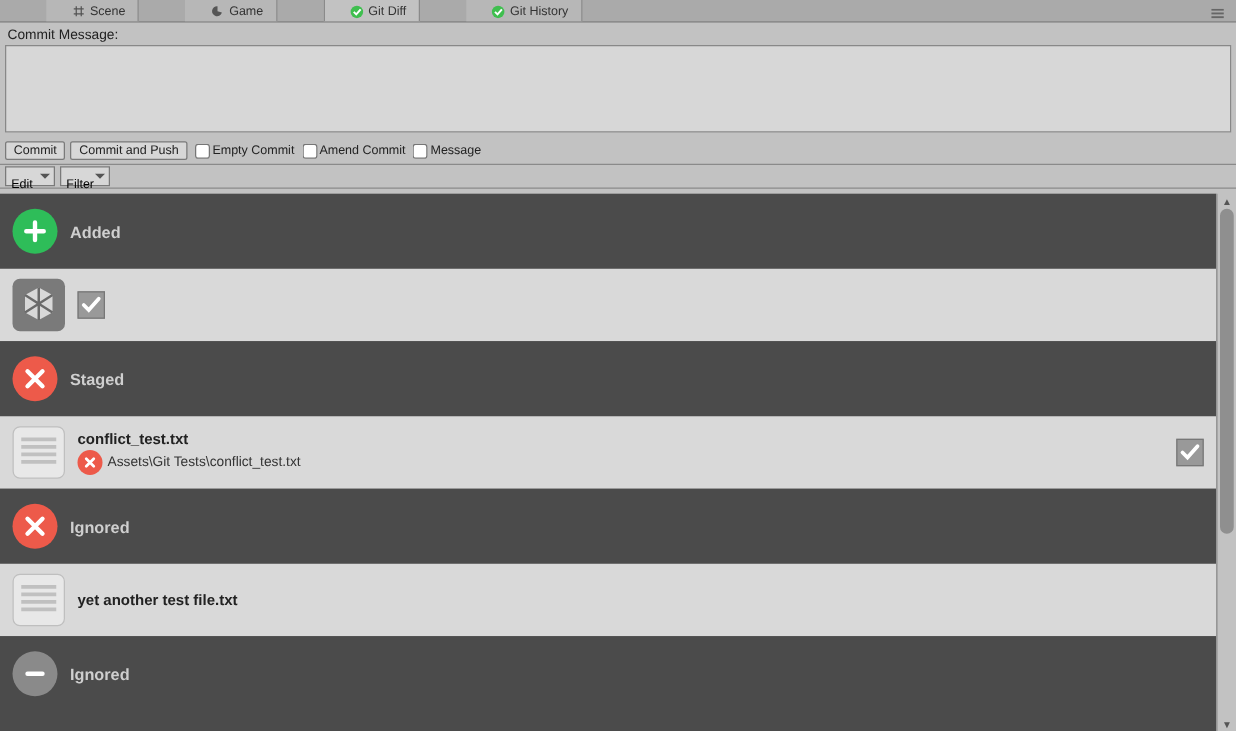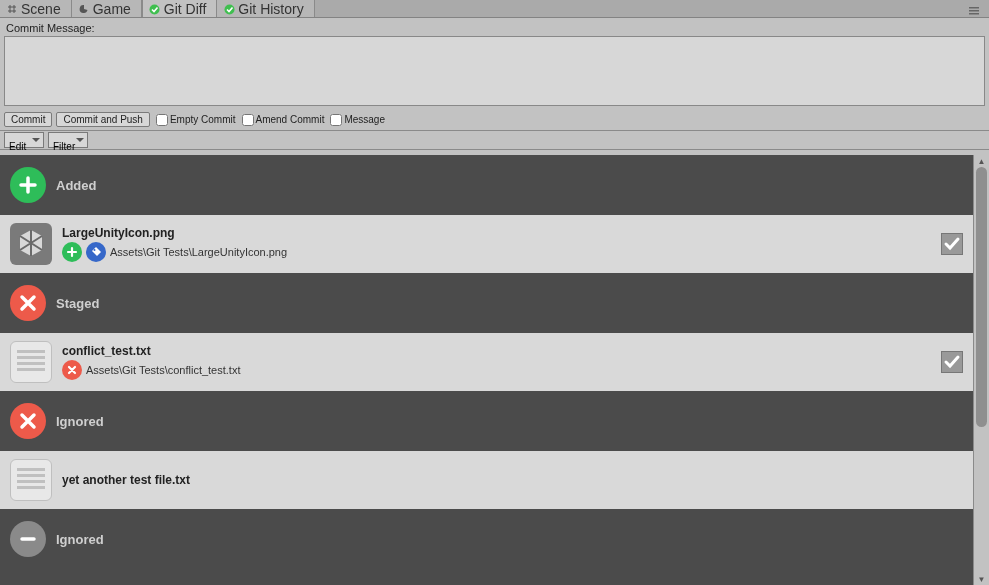--- a/index.html
+++ b/index.html
@@ -1,20 +1,20 @@
 <!DOCTYPE html>
 <html><head>
 <meta charset="utf-8">
 <style>
   * { box-sizing: border-box; margin: 0; padding: 0; font-family: Verdana, Arial, sans-serif; }
   html, body { width: 989px; height: 585px; overflow: hidden; background: #c2c2c2; }
 
   
   .tabs { display: flex; align-items: flex-end; height: 18px; background: #aaa; border-bottom: 1px solid #838383; }
-  .tab { display: flex; align-items: center; gap: 3px; padding: 2px 10px 1px 6px; font-size: 14px; color: #333; border-right: 1px solid #8a8a8a; height: 17px; background: #b7b7b7; position: relative; }
+  .tab { display: flex; align-items: center; gap: 3px; padding: 2px 10px 1px 20px; font-size: 10px; color: #333; border-right: 1px solid #8a8a8a; height: 17px; background: #b7b7b7; position: relative; margin-left: 37px; }
   .tab.active { background: #c2c2c2; border-right: 1px solid #8a8a8a; border-left: 1px solid #8a8a8a;}
   .tab .ticon { width: 12px; height: 12px; display: inline-flex; align-items: center; justify-content: center; }
   .toolbar-grip { margin-left: auto; padding: 2px 6px; color: #666; font-size: 10px; }
 
   
   .cm-wrap { padding: 2px 4px 0 4px; }
   .cm-label { font-size: 11px; color: #222; padding: 2px 2px; }
   .cm-box { width: 100%; height: 70px; background: #d7d7d7; border: 1px solid #888; resize: none; font-size: 11px; padding: 2px; }
 
   .btnrow { display: flex; align-items: center; gap: 4px; padding: 2px 4px 3px 4px; border-bottom: 1px solid #8a8a8a; background: #c2c2c2; }
@@ -150,37 +150,20 @@
       <div class="title">Added</div>
     </div>
 
     <div class="filerow">
       <div class="thumb">
         <svg width="34" height="34" viewBox="0 0 34 34">
             <path d="M17 3 L28 9 L28 23 L17 29 L6 23 L6 9 Z" fill="#d8d8d8"></path>
             <path d="M17 3 L17 29 M6 9 L28 23 M28 9 L6 23" stroke="#6a6a6a" stroke-width="2"></path>
           </svg>
       </div>
-      <div class="filemeta">
-        <div class="fname">LargeUnityIcon.png</div>
-        <div class="fpath">
-          <span class="minicirc green">
-              <svg width="12" height="12" viewBox="0 0 12 12">
-                <path d="M6 2v8M2 6h8" stroke="#fff" stroke-width="2.2" stroke-linecap="round"></path>
-              </svg>
-            </span>
-          <span class="minicirc blue">
-              <svg width="12" height="12" viewBox="0 0 12 12">
-                <path d="M2 5 L6 1 L11 6 L7 10 L2 5 Z" fill="#fff"></path>
-                <circle cx="4.5" cy="4" r="1" fill="#3668c9"></circle>
-              </svg>
-            </span>
-          <span>Assets\Git Tests\LargeUnityIcon.png</span>
-        </div>
-      </div>
       <div class="chkbox">
         <svg width="18" height="18" viewBox="0 0 18 18">
             <path d="M3 9 L7 13 L15 4" stroke="#fff" stroke-width="3" fill="none" stroke-linecap="round"></path>
           </svg>
       </div>
     </div>
 
     <div class="sechdr">
       <div class="circ red">
         <svg width="20" height="20" viewBox="0 0 20 20">

